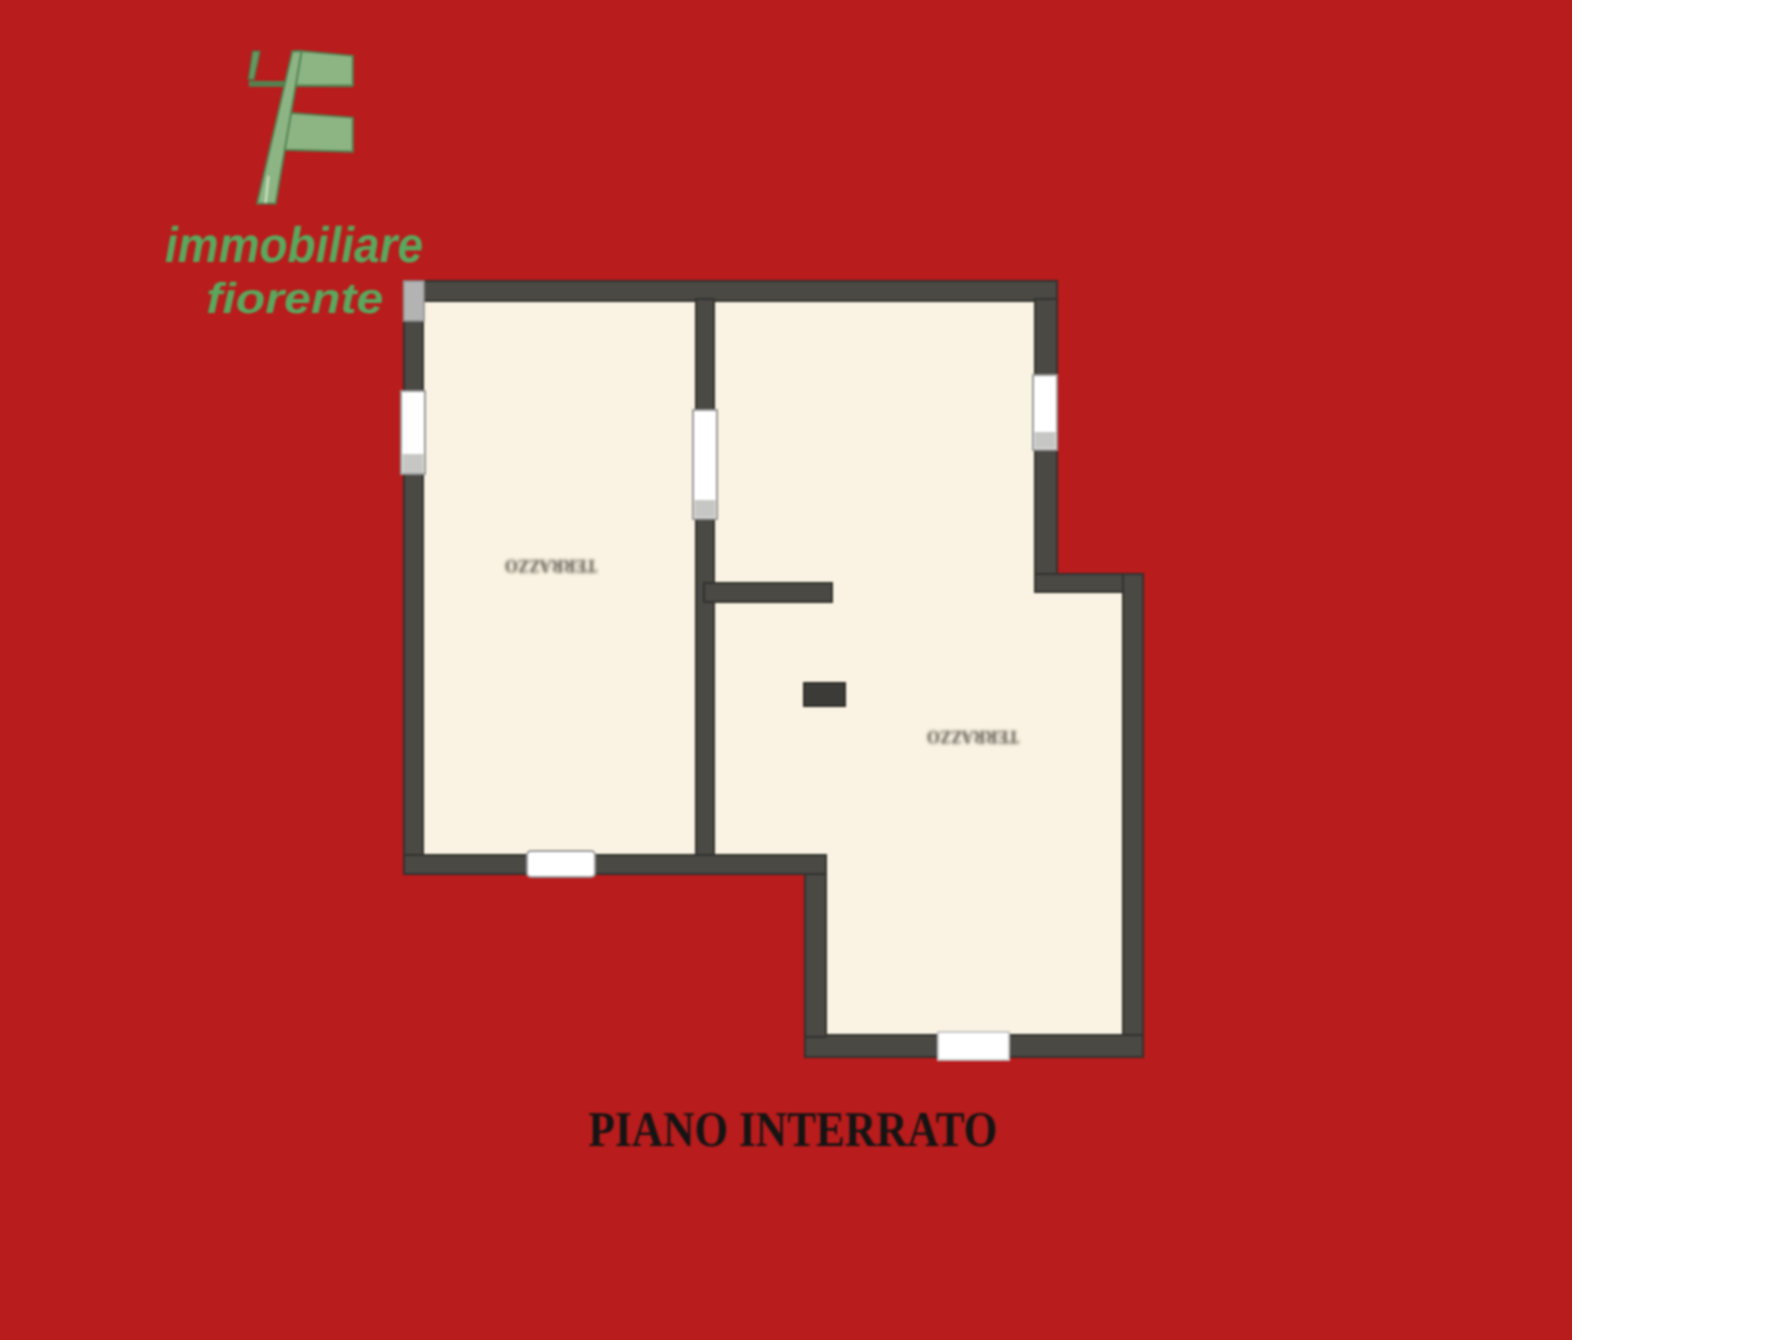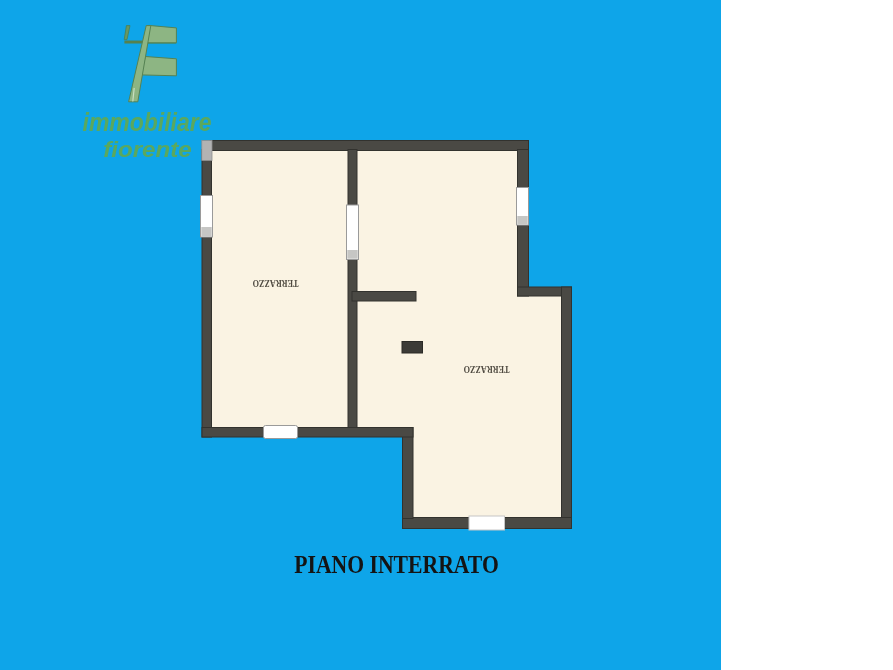--- a/index.html
+++ b/index.html
@@ -1,16 +1,16 @@
 <!DOCTYPE html>
 <html><head>
 <meta charset="utf-8">
 <style>
   html,body{margin:0;padding:0;background:#ffffff;}
-  #page{position:relative;width:721px;height:670px;background:#0ea5e9;overflow:hidden;
+  #page{position:relative;width:786px;height:670px;background:#b91c1c;overflow:hidden;
         font-family:"Liberation Sans",sans-serif;}
   svg{filter:blur(0.4px);}
 </style>
 </head>
 <body>
 <div id="page">
 <svg width="893" height="670" viewBox="0 0 893 670" xmlns="http://www.w3.org/2000/svg">
   <defs>
     <filter id="soft" x="-30%" y="-30%" width="160%" height="160%">
           <feGaussianBlur stdDeviation="0.7"></feGaussianBlur>

